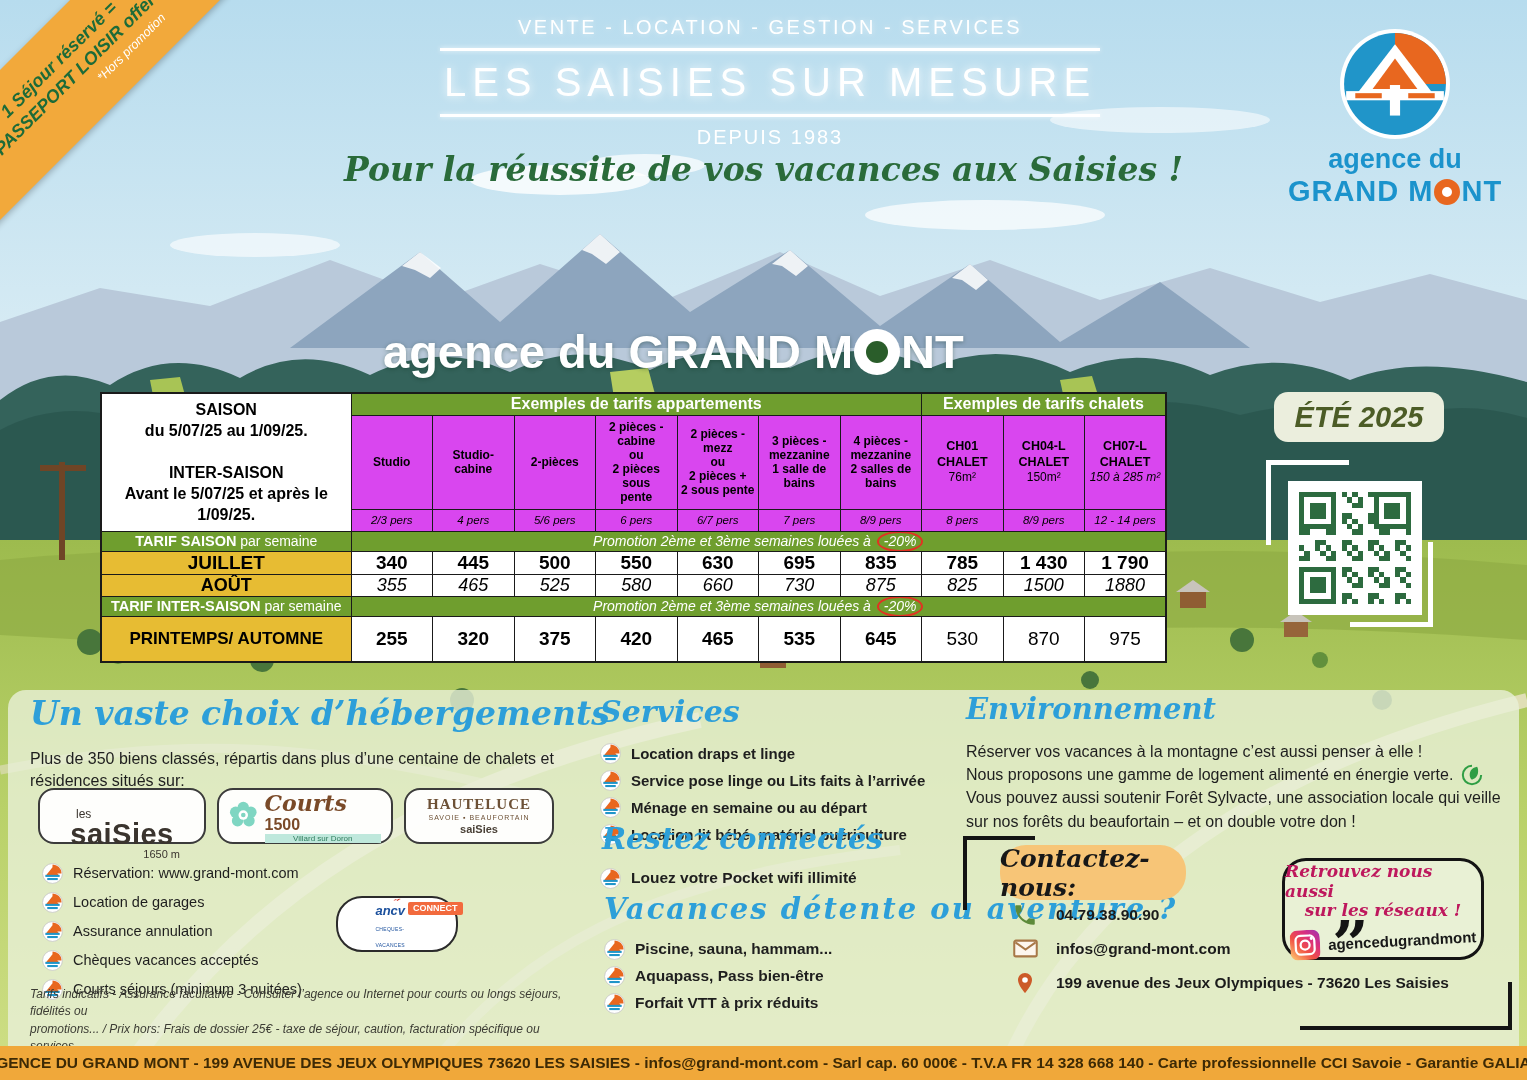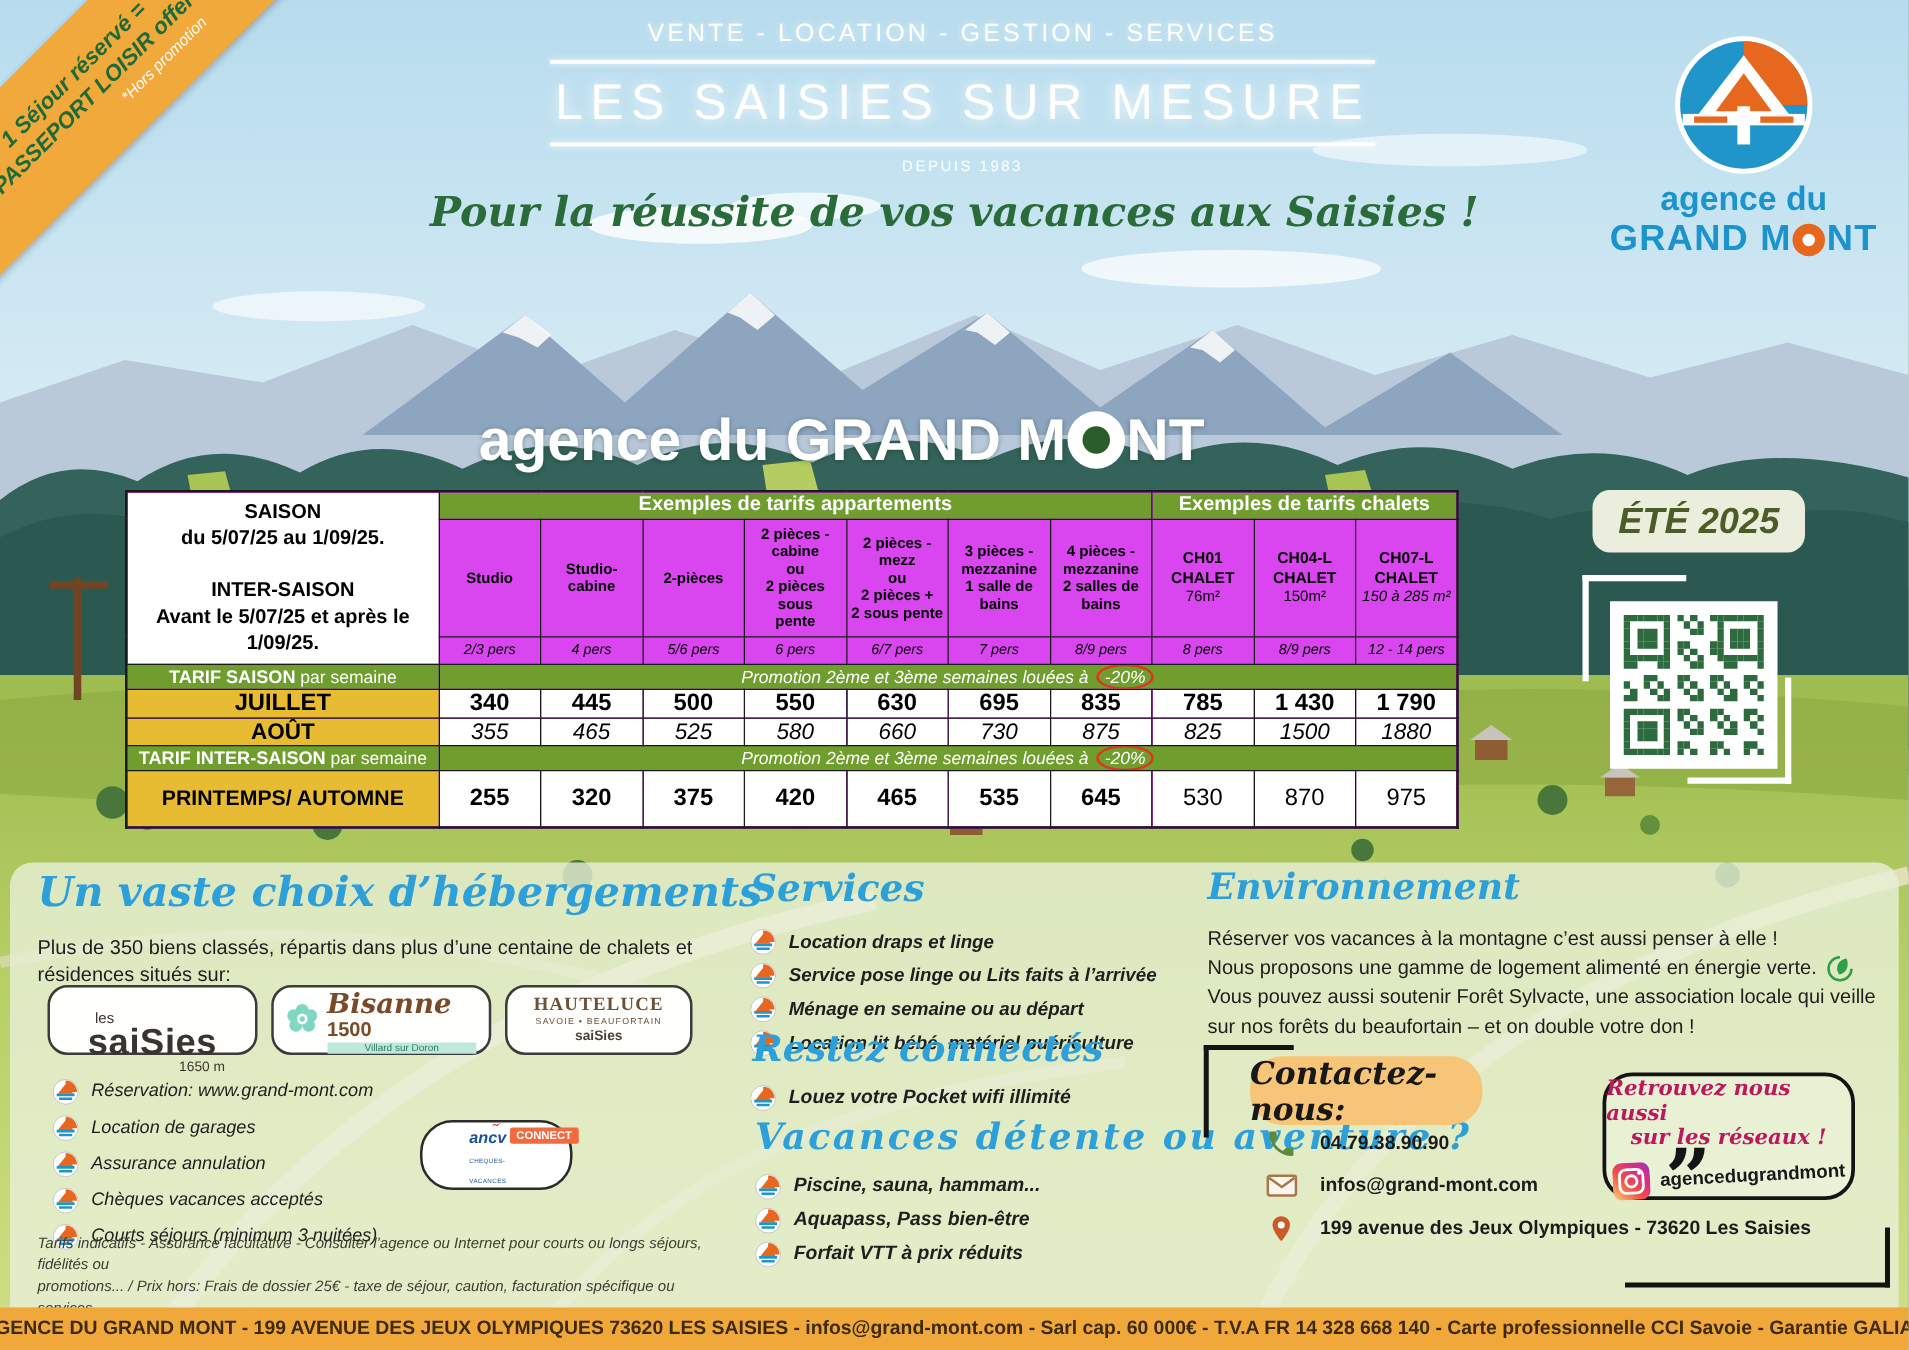--- a/index.html
+++ b/index.html
@@ -12,21 +12,21 @@
     transform:rotate(-45deg);display:flex;flex-direction:column;justify-content:center;align-items:center;
     box-shadow:0 2px 6px rgba(0,0,0,.25);z-index:6;}
   .ribbon .l1,.ribbon .l2{color:#1d6b38;font-weight:700;font-style:italic;font-size:18px;line-height:1.25;white-space:nowrap;}
   .ribbon .note{color:#fff;font-style:italic;font-size:12.5px;margin-left:120px;margin-top:2px;white-space:nowrap;}
 
   
   .header-center{position:absolute;left:430px;top:16px;width:680px;text-align:center;color:#fff;z-index:5;}
   .hdr-services{font-size:20px;letter-spacing:2.5px;font-weight:400;text-shadow:0 0 6px rgba(255,255,255,.6);}
   .hdr-rule{height:3px;background:#fff;margin:9px 10px;box-shadow:0 0 5px rgba(255,255,255,.8);}
   .hdr-title{font-size:40px;letter-spacing:6px;font-weight:400;text-shadow:0 0 10px rgba(255,255,255,.9);}
-  .hdr-since{font-size:12px;letter-spacing:2px;margin-top:5px;}
+  .hdr-since{font-size:20px;letter-spacing:2px;margin-top:5px;}
   .tagline{position:absolute;left:0;right:0;top:150px;text-align:center;color:#2a6b3a;
     font-family:"DejaVu Serif",serif;font-style:italic;font-weight:700;font-size:33px;z-index:5;}
 
   
   .logo{position:absolute;left:1280px;top:28px;width:230px;text-align:center;z-index:5;}
   .logo .l1{color:#1b93cc;font-weight:700;font-size:27px;margin-top:4px;}
   .logo .l2{color:#1b93cc;font-weight:700;font-size:29px;letter-spacing:1px;display:flex;justify-content:center;align-items:center;gap:1px;}
   .donut-o{display:inline-block;width:26px;height:26px;border:8px solid #e8671f;border-radius:50%;box-sizing:border-box;background:#fff;}
 
   
@@ -85,21 +85,21 @@
   .pbox1 .p-alt{font-size:11px;color:#3a342e;align-self:flex-end;margin-right:14px;}
   .pbox2{width:176px;gap:7px;}
   .pbox2 .b-name{font-family:"DejaVu Serif",serif;font-style:italic;font-weight:700;color:#7a4a28;font-size:22px;}
   .pbox2 .b-num{font-weight:700;color:#7a4a28;font-size:16px;}
   .pbox2 .b-sub{font-size:8px;color:#2f7d5d;background:#bfe8dc;padding:0 2px;display:block;text-align:center;}
   .pbox3{width:150px;flex-direction:column;line-height:1.25;}
   .pbox3 .h-name{font-family:"Liberation Serif",serif;color:#6d5136;font-size:15px;letter-spacing:1px;font-weight:700;}
   .pbox3 .h-sub{font-size:7px;color:#6d5136;letter-spacing:1px;}
   .pbox3 .h-sub2{font-size:11px;color:#4a4137;font-weight:700;}
 
-  .bullet-list{position:absolute;z-index:5;display:flex;flex-direction:column;font-style:italic;}
+  .bullet-list{position:absolute;z-index:5;display:flex;flex-direction:column;}
   .bullet-item{display:flex;align-items:center;gap:10px;color:#1e1e1e;}
   .bl-c1{left:42px;top:862px;gap:7px;}
   .bl-c1 .bullet-item{height:22px;font-size:14.5px;}
   .bl-c2{left:600px;top:742px;gap:5px;}
   .bl-c2 .bullet-item{height:22px;font-size:15px;font-weight:700;}
   .bl-connect{left:600px;top:866px;}
   .bl-connect .bullet-item{height:24px;font-size:15.5px;font-weight:700;}
   .bl-vac{left:604px;top:938px;gap:5px;}
   .bl-vac .bullet-item{height:22px;font-size:15.5px;font-weight:700;}
 
@@ -831,21 +831,21 @@
             <circle cx="15" cy="6" r="6"></circle>
             <circle cx="23" cy="11" r="6"></circle>
             <circle cx="21" cy="20" r="6"></circle>
             <circle cx="9" cy="20" r="6"></circle>
             <circle cx="7" cy="11" r="6"></circle>
           </g>
         <circle cx="15" cy="14" r="5" fill="#fff"></circle>
           <circle cx="15" cy="14" r="2.4" fill="#7fd6c2"></circle>
       </svg>
       <span>
-        <span class="b-name">Bisanne</span>
+        <span class="b-name">Courts</span>
         <span class="b-num">1500</span>
         <span class="b-sub">Villard sur Doron</span>
       </span>
     </div>
     <div class="pbox pbox3">
       <span class="h-name">HAUTELUCE</span>
       <span class="h-sub">SAVOIE ▪ BEAUFORTAIN</span>
       <span class="h-sub2">saiSies</span>
     </div>
   </div>

